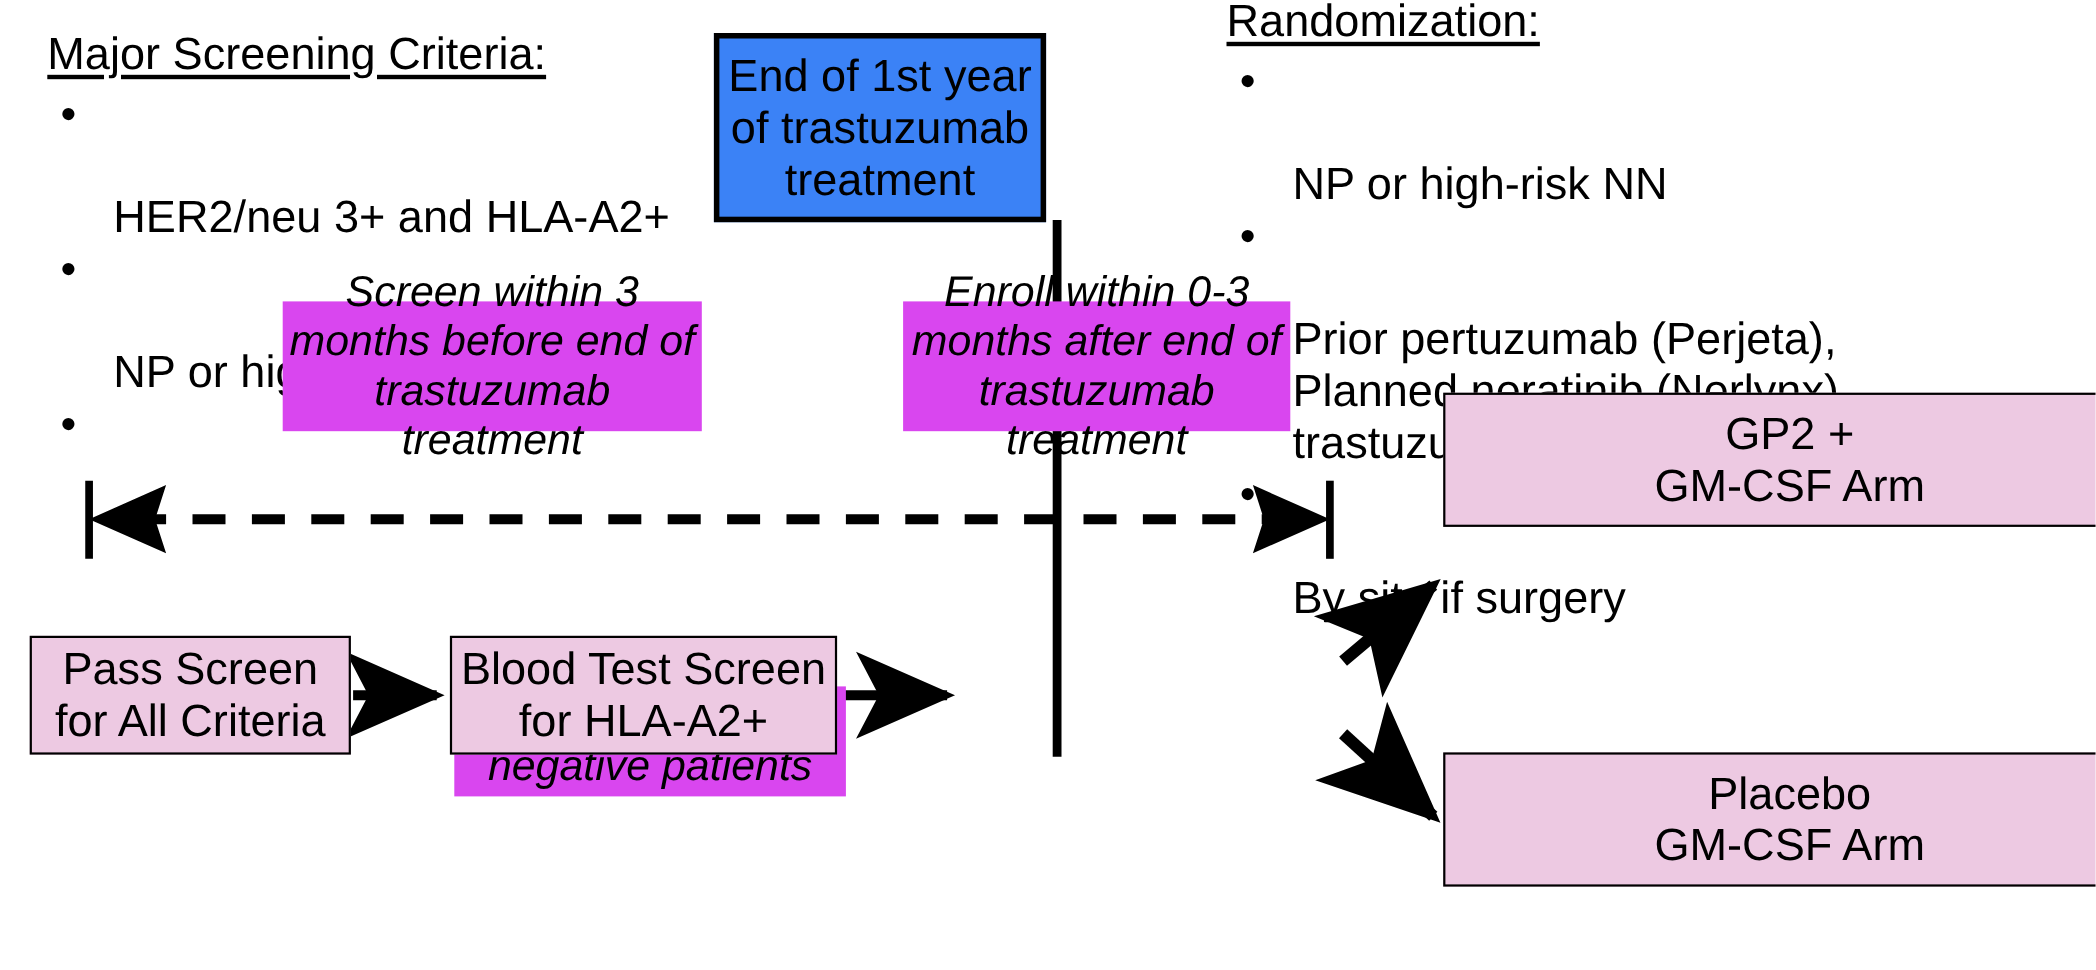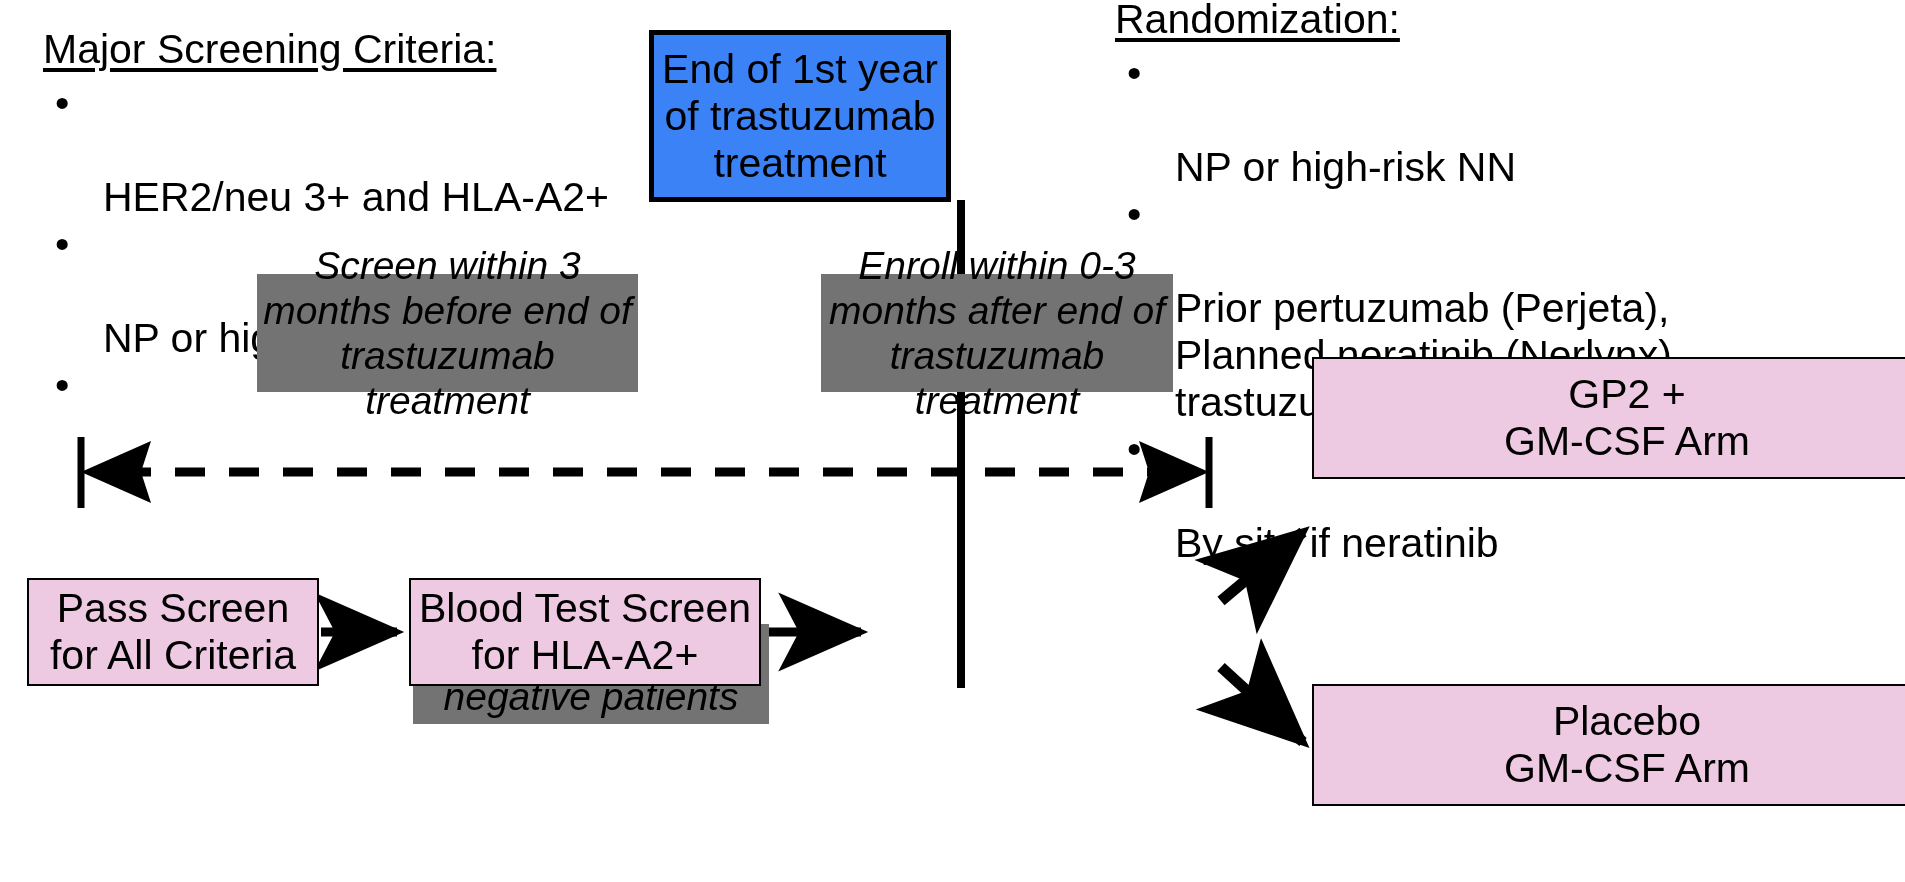--- a/index.html
+++ b/index.html
@@ -50,21 +50,21 @@
   }
   .pink-box{
     background:#edc9e2;
     border:2px solid #000000;
   }
   .gray-box-bordered{
     background:#3b82f6;
     border:5px solid #000000;
   }
   .callout{
-    background:#737373;
+    background:#d946ef;
     font-style:italic;
     font-size:39px;
     line-height:45px;
     text-align:center;
     display:flex;
     align-items:center;
     justify-content:center;
     white-space:pre-line;
   }
 
@@ -132,21 +132,21 @@
         <span>NP or high-risk NN</span>
       </li>
       <li>
         <span class="dot">•</span>
         <span>Prior pertuzumab (Perjeta),
 Planned neratinib (Nerlynx),
 trastuzumab Biosimilar</span>
       </li>
       <li>
         <span class="dot">•</span>
-        <span>By site if neratinib</span>
+        <span>By site if surgery</span>
       </li>
     </ul>
   </div>
 
   <div class="abs box gray-box-bordered" style="left:620px;top:30px;width:302px;height:172px;">End of 1st year
 of trastuzumab
 treatment</div>
 
   <div class="abs callout" style="left:228px;top:274px;width:381px;height:118px;">Screen within 3
 months before end of

